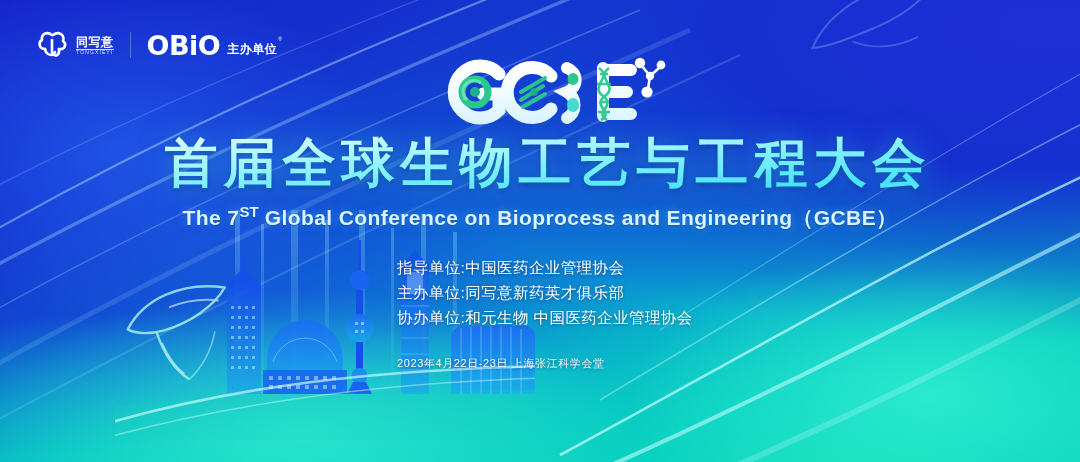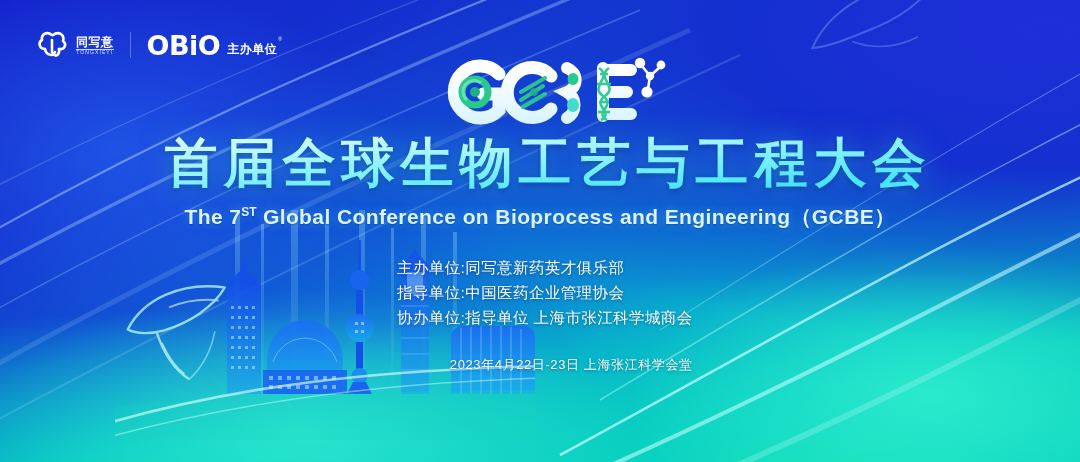--- a/index.html
+++ b/index.html
@@ -44,32 +44,31 @@
     background:linear-gradient(177deg,#e9ffff 0%,#b6f8ff 26%,#72eeff 58%,#45e4ff 82%,#7ef0ff 100%);
     -webkit-background-clip:text;background-clip:text;color:transparent;
     filter:drop-shadow(0 0 14px rgba(60,215,255,.55)) drop-shadow(0 2px 3px rgba(6,30,110,.55));
     margin-left:8px;
   }
   .title-en{
     position:absolute;left:50%;transform:translateX(-50%);top:203px;z-index:6;
     font-size:21px;font-weight:700;letter-spacing:.4px;white-space:nowrap;color:#d9f3ff;
     text-shadow:0 0 10px rgba(90,200,255,.5),0 1px 2px rgba(5,25,95,.45);
   }
-  .title-en sup{font-size:12px;letter-spacing:0;}
+  .title-en sup{font-size:15px;letter-spacing:0;}
 
   
   .info{position:absolute;left:397px;top:255px;z-index:6;color:#ffffff;}
   .info-line{
     font-size:15.5px;line-height:25px;letter-spacing:.4px;white-space:nowrap;
     text-shadow:0 1px 3px rgba(4,36,90,.5);
   }
   .info-date{
-    margin-top:26px;font-size:13px;letter-spacing:.6px;white-space:nowrap;color:#ffffff;
+    margin-top:26px;font-size:11px;letter-spacing:.6px;white-space:nowrap;color:#ffffff;
     text-shadow:0 1px 3px rgba(4,36,90,.5);
-    text-align:right;
   }
 
   
   .skyline{position:absolute;left:115px;bottom:22px;width:420px;height:230px;z-index:3;pointer-events:none;}
   .skyline svg{width:100%;height:100%;display:block;}
 </style>
 </head>
 <body>
 
 <div class="banner">
@@ -366,19 +365,19 @@
     </svg>
   </div>
 
   <div class="title-cn">首届全球生物工艺与工程大会</div>
 
   <div class="title-en">
     <span>The 7</span><sup>ST</sup><span> Global Conference on Bioprocess and Engineering（GCBE）</span>
   </div>
 
   <div class="info">
+    <div class="info-line">指导单位:中国医药企业管理协会</div>
     <div class="info-line">主办单位:同写意新药英才俱乐部</div>
-    <div class="info-line">指导单位:中国医药企业管理协会</div>
-    <div class="info-line">协办单位:指导单位 上海市张江科学城商会</div>
+    <div class="info-line">协办单位:和元生物 中国医药企业管理协会</div>
     <div class="info-date">2023年4月22日-23日  上海张江科学会堂</div>
   </div>
 
 </div>
 
 </body></html>

